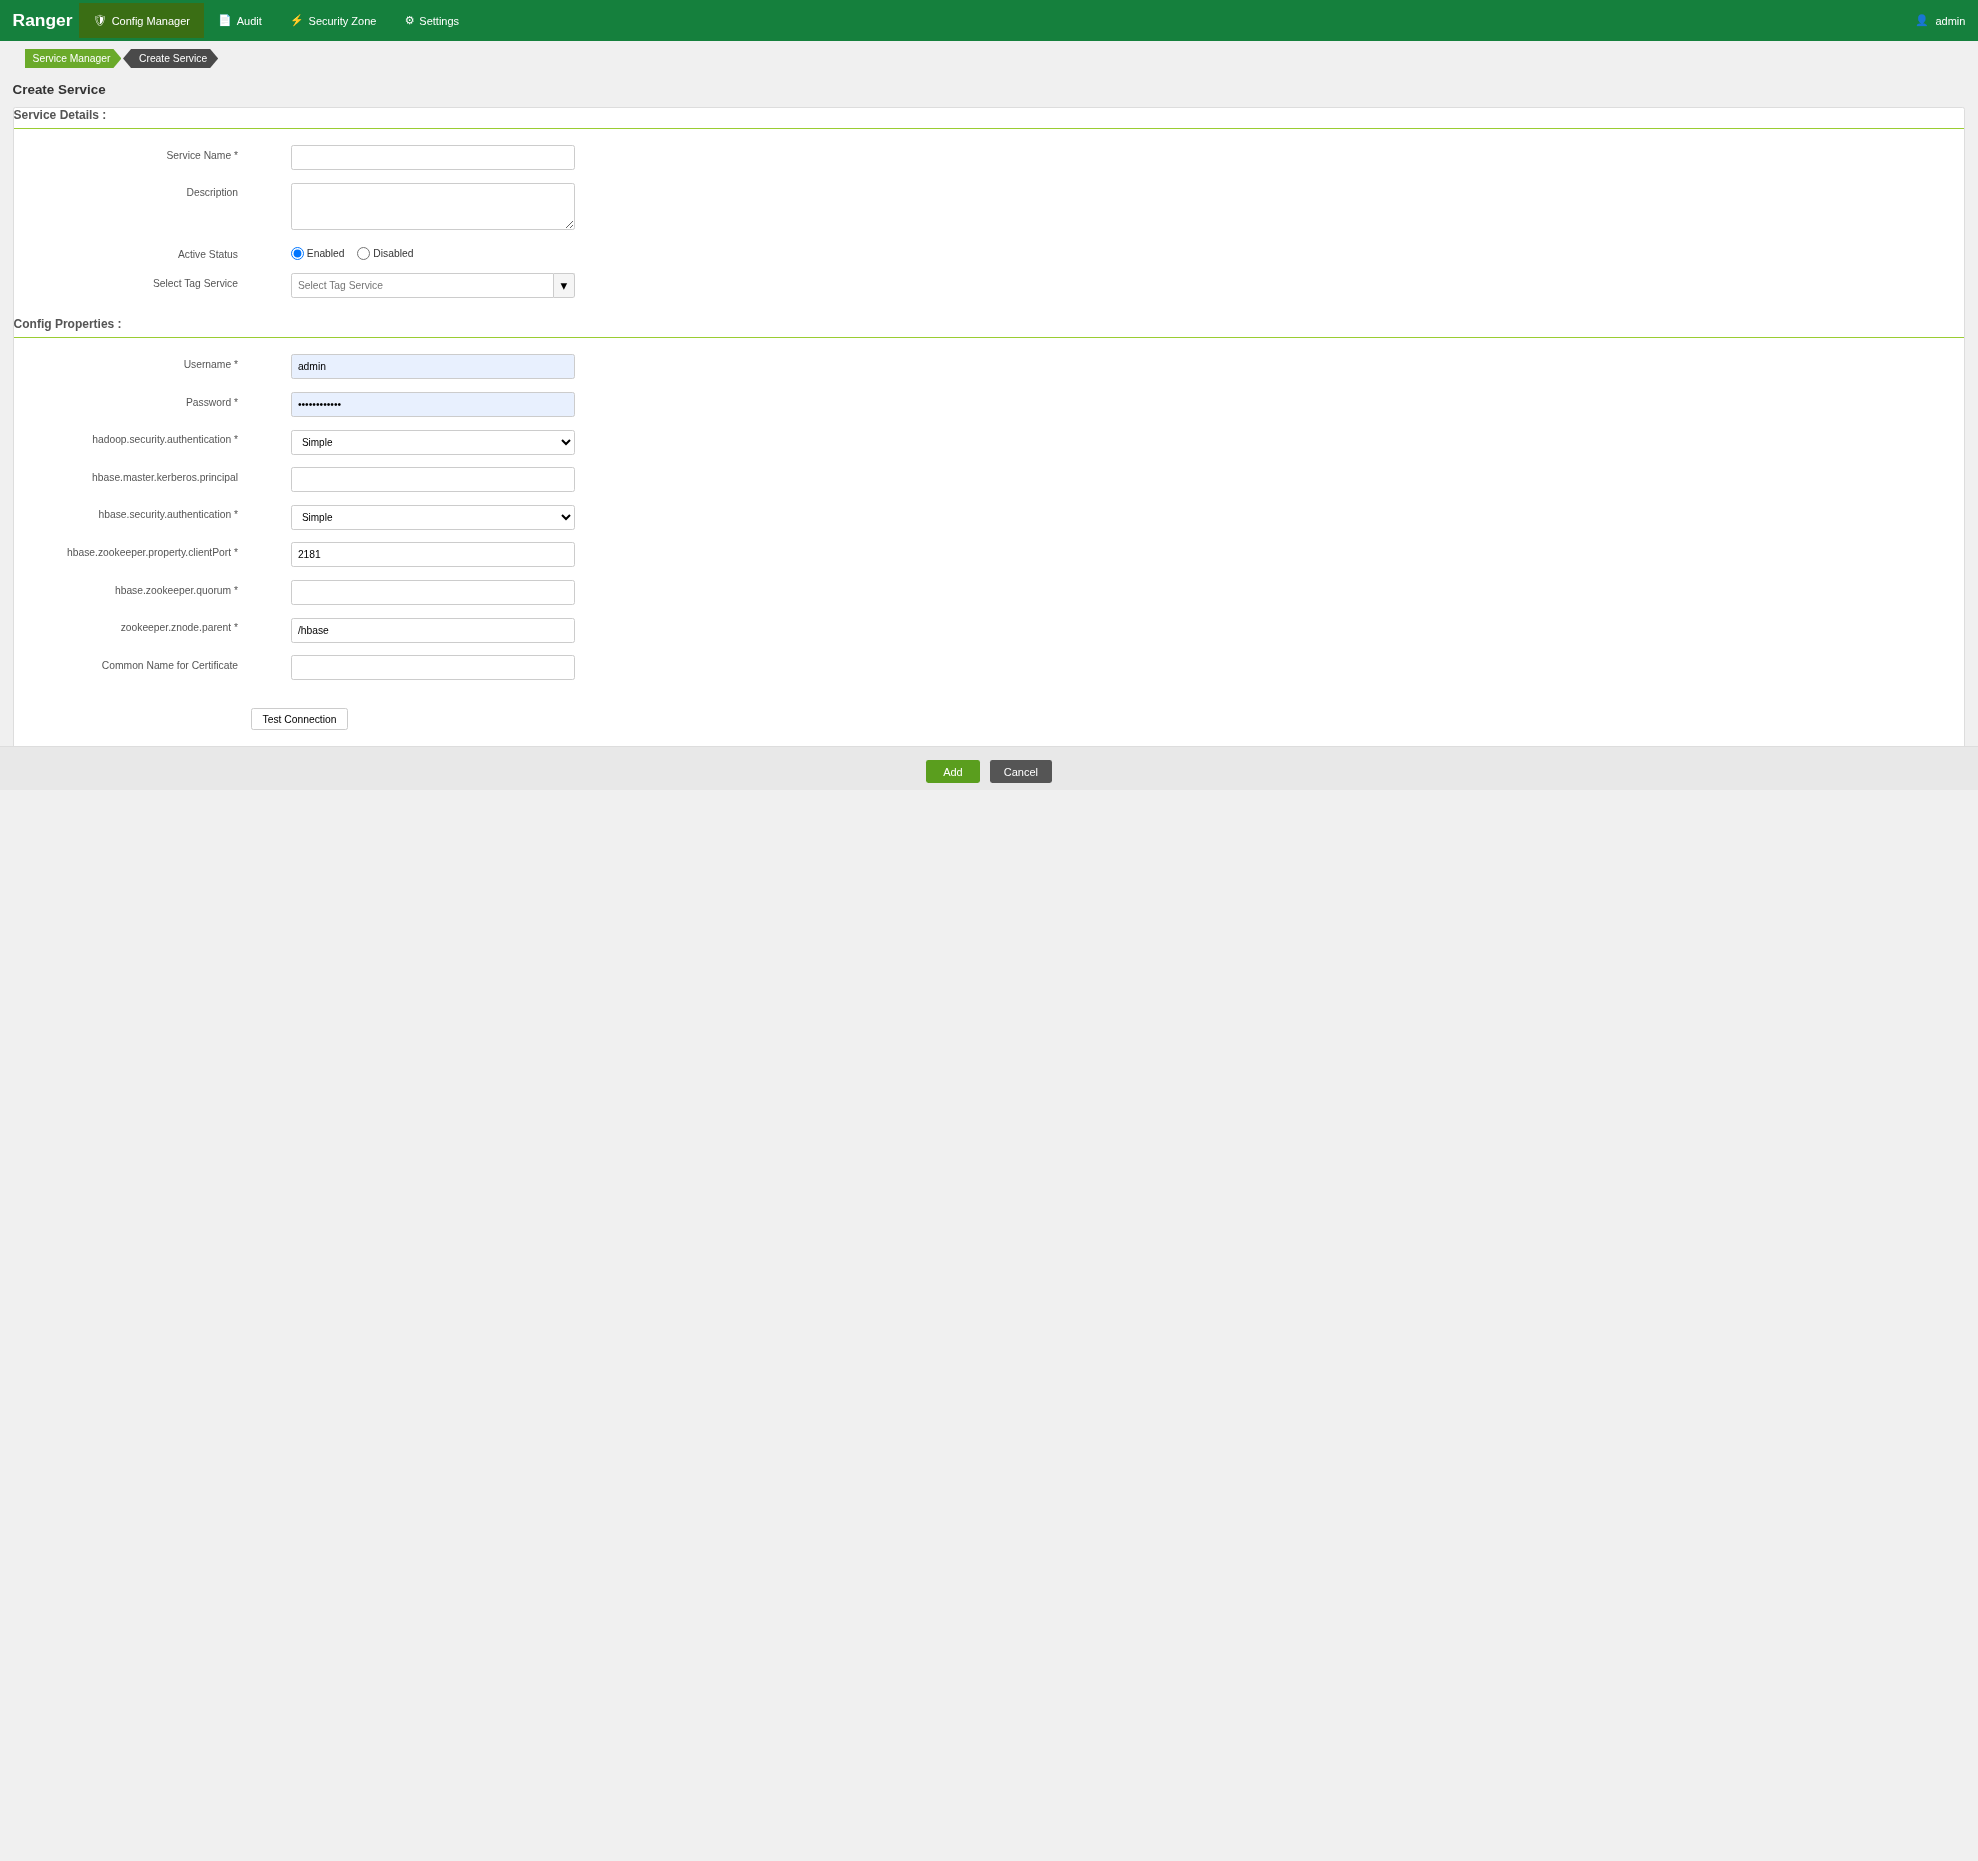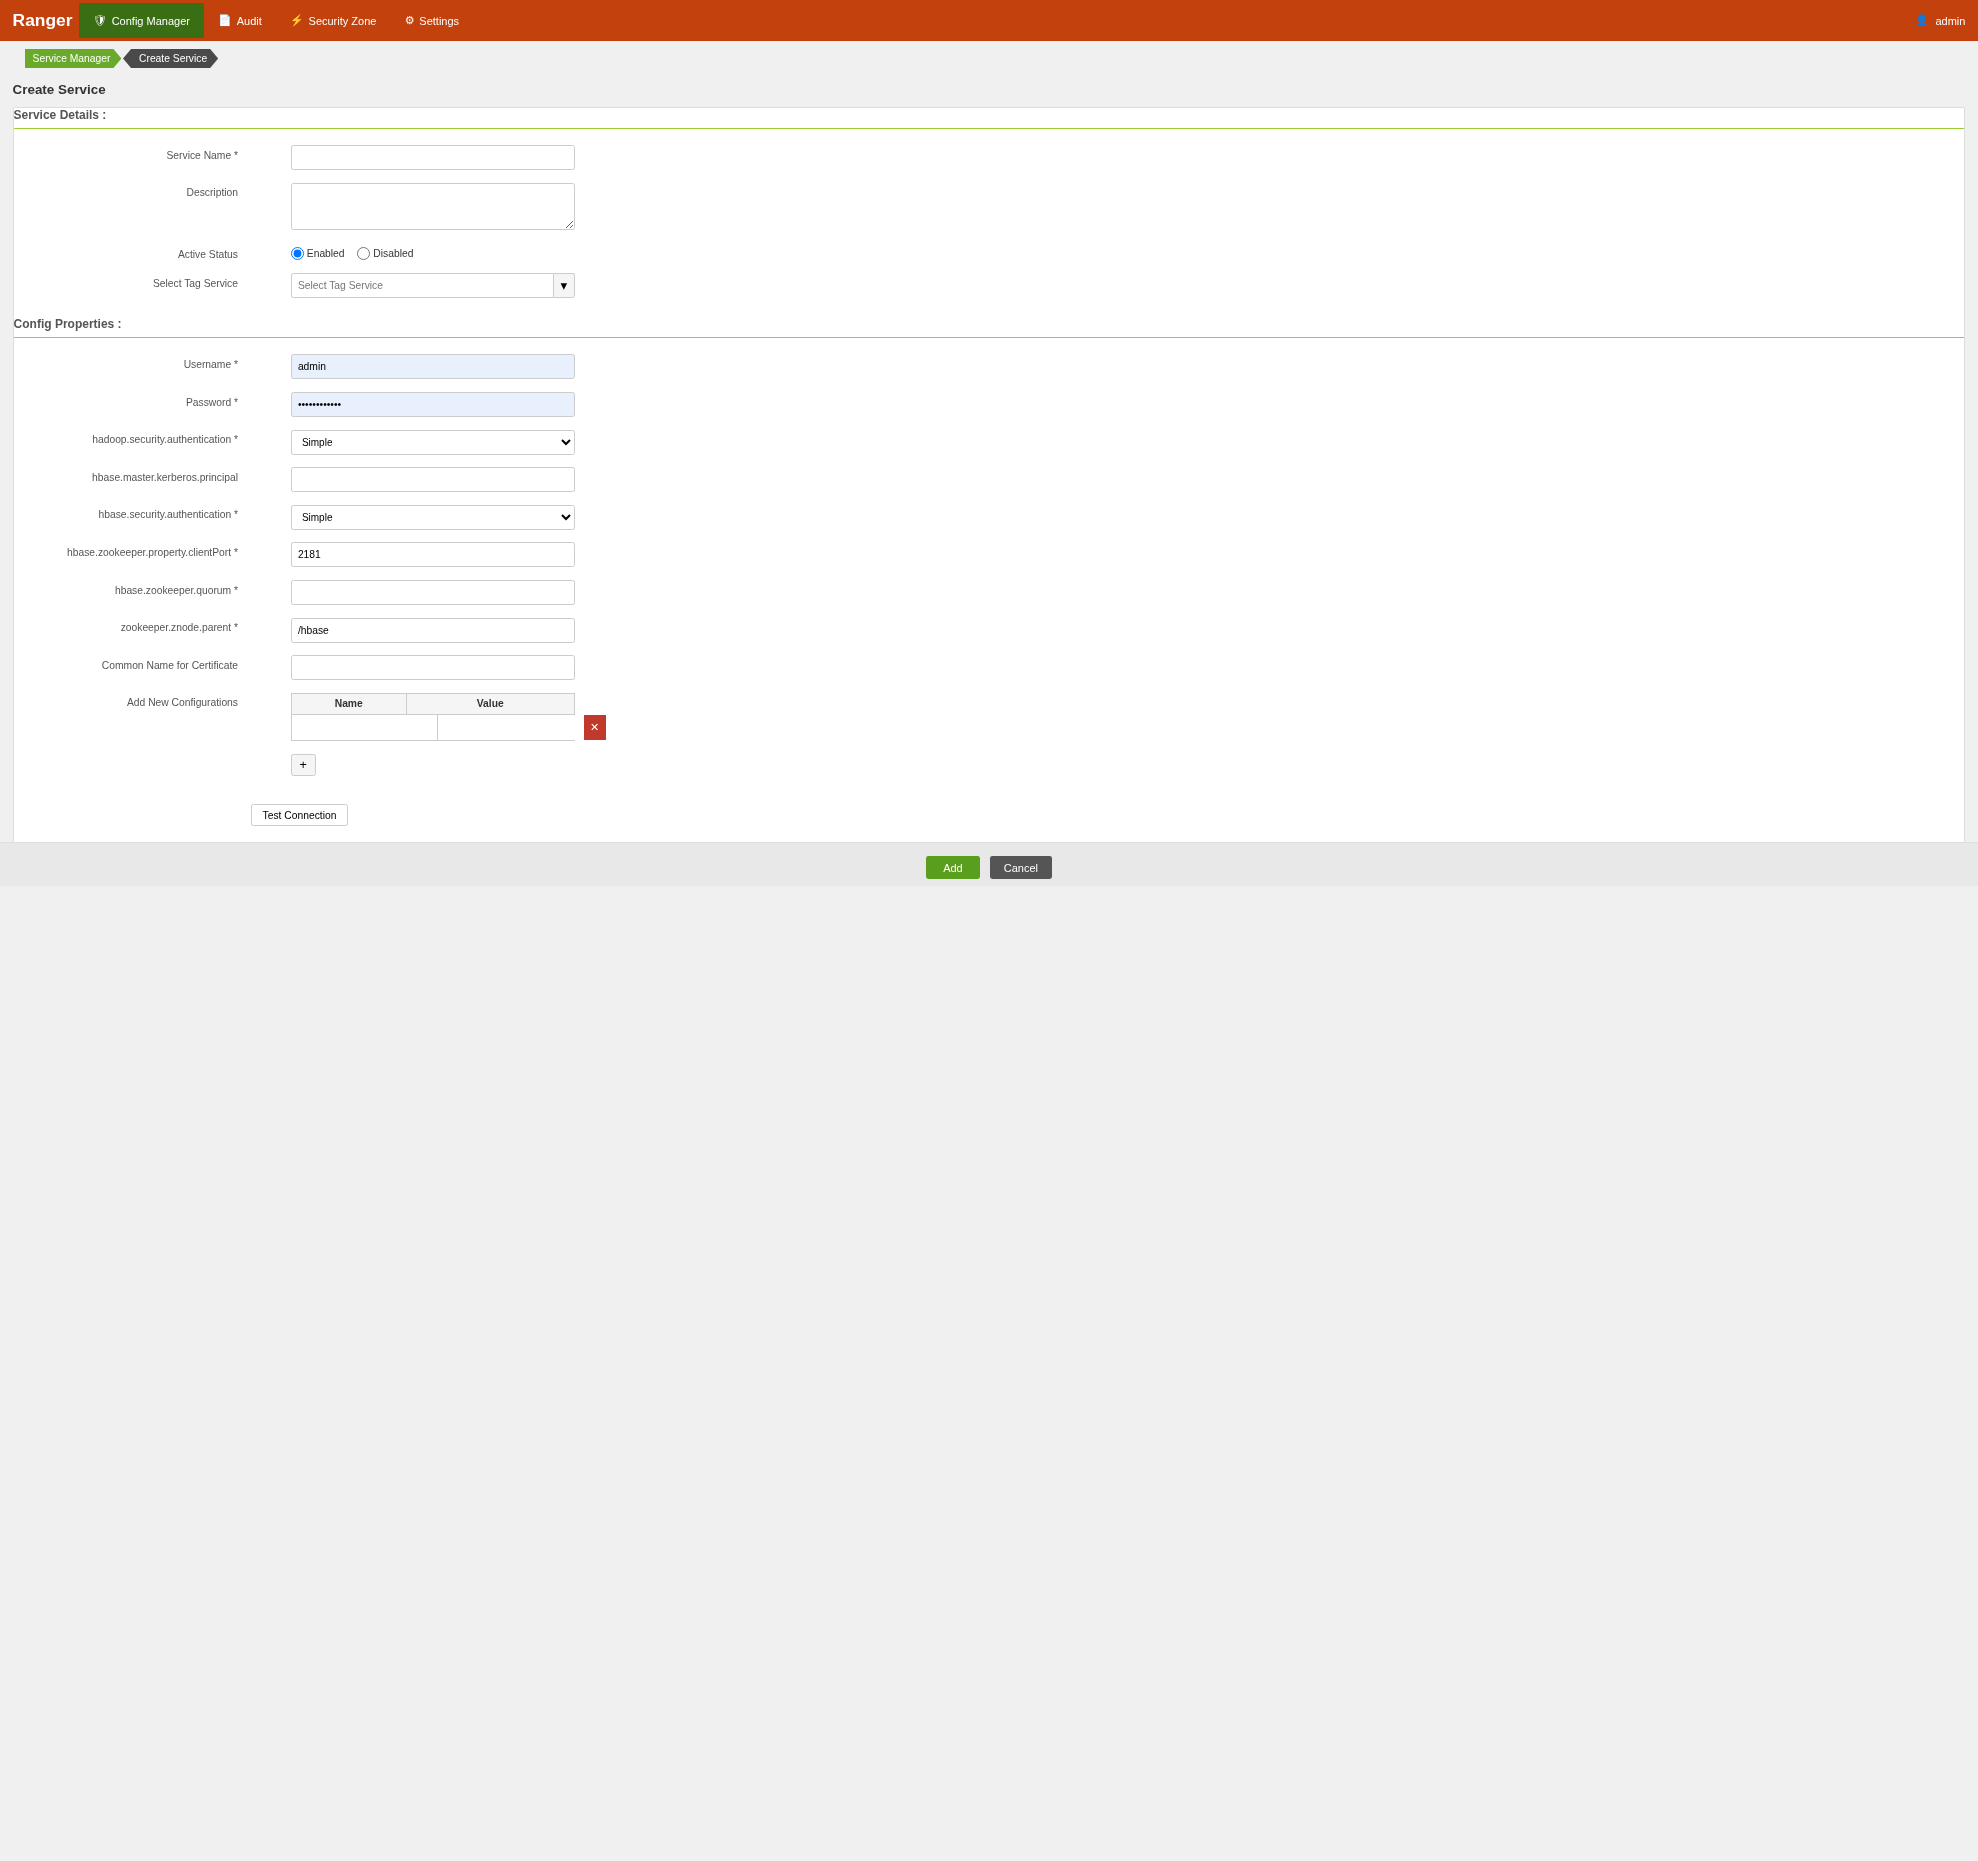--- a/index.html
+++ b/index.html
@@ -1,20 +1,20 @@
 <!DOCTYPE html>
 <html style="font-size:12.6px"><head>
   <meta charset="utf-8">
   <style>
     * { box-sizing: border-box; margin: 0; padding: 0; }
     body { font-family: Arial, sans-serif; font-size: 11px; background: #f0f0f0; color: #333; }
 
     
     .navbar {
-      background: #c2410c;
+      background: #15803d;
       display: flex;
       align-items: center;
       padding: 0 12.6px;
       height: 41px;
     }
     .navbar-brand {
       color: #fff;
       font-size: 17.4px;
       font-weight: bold;
       margin-right: 6.3px;
@@ -449,39 +449,20 @@
       </div>
     </div>
 
     <div class="form-row">
       <div class="form-label">Common Name for Certificate</div>
       <div class="form-control-wrap">
         <input type="text" class="form-input" style="">
       </div>
     </div>
 
-    <div class="form-row">
-      <div class="form-label">Add New Configurations</div>
-      <div class="form-control-wrap">
-        <div class="config-table">
-          <div class="config-table-header">
-            <div class="col-name">Name</div>
-            <div class="col-value">Value</div>
-          </div>
-          <div class="config-table-row">
-            <input type="text" style="">
-            <input type="text" style="">
-            <button class="config-delete-btn">✕</button>
-          </div>
-        </div>
-        <div style="margin-top: 6.3px;">
-          <button class="add-row-btn">+</button>
-        </div>
-      </div>
-    </div>
 
     <div class="test-conn-row">
       <button class="btn-default">Test Connection</button>
     </div>
 
   </div>
 
   <div class="form-footer">
     <button class="btn-add">Add</button>
     <button class="btn-cancel">Cancel</button>

